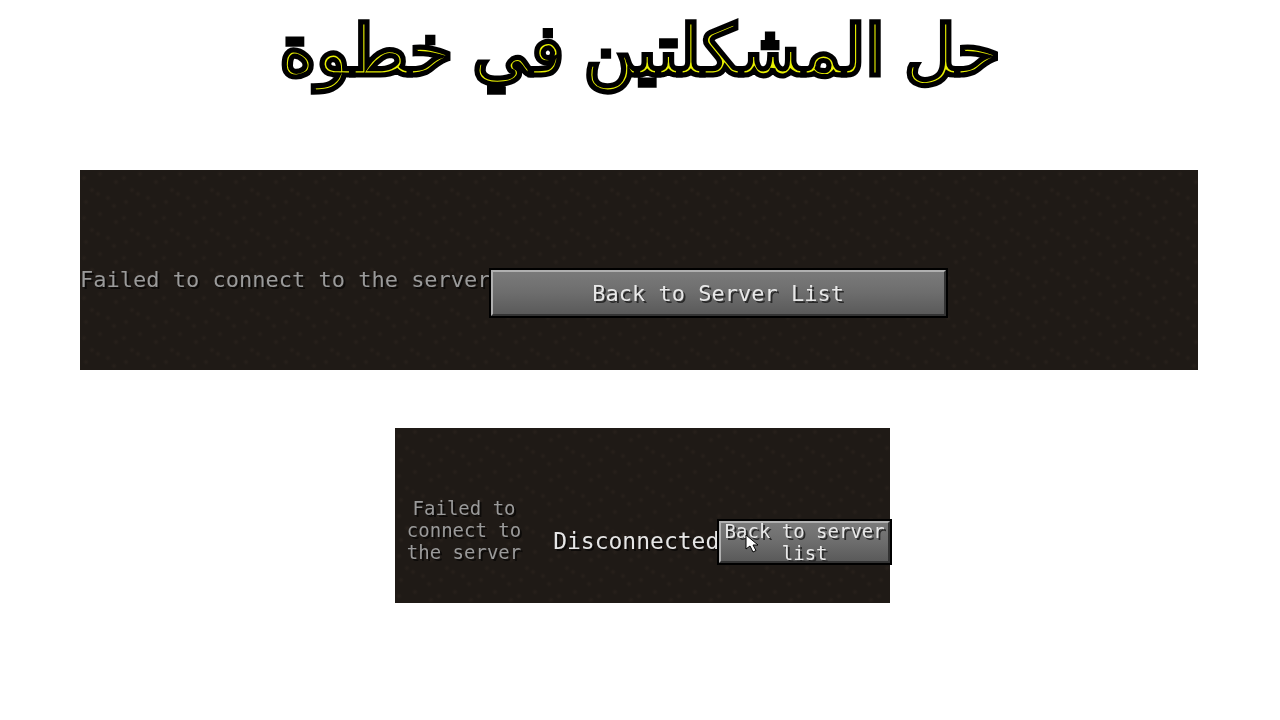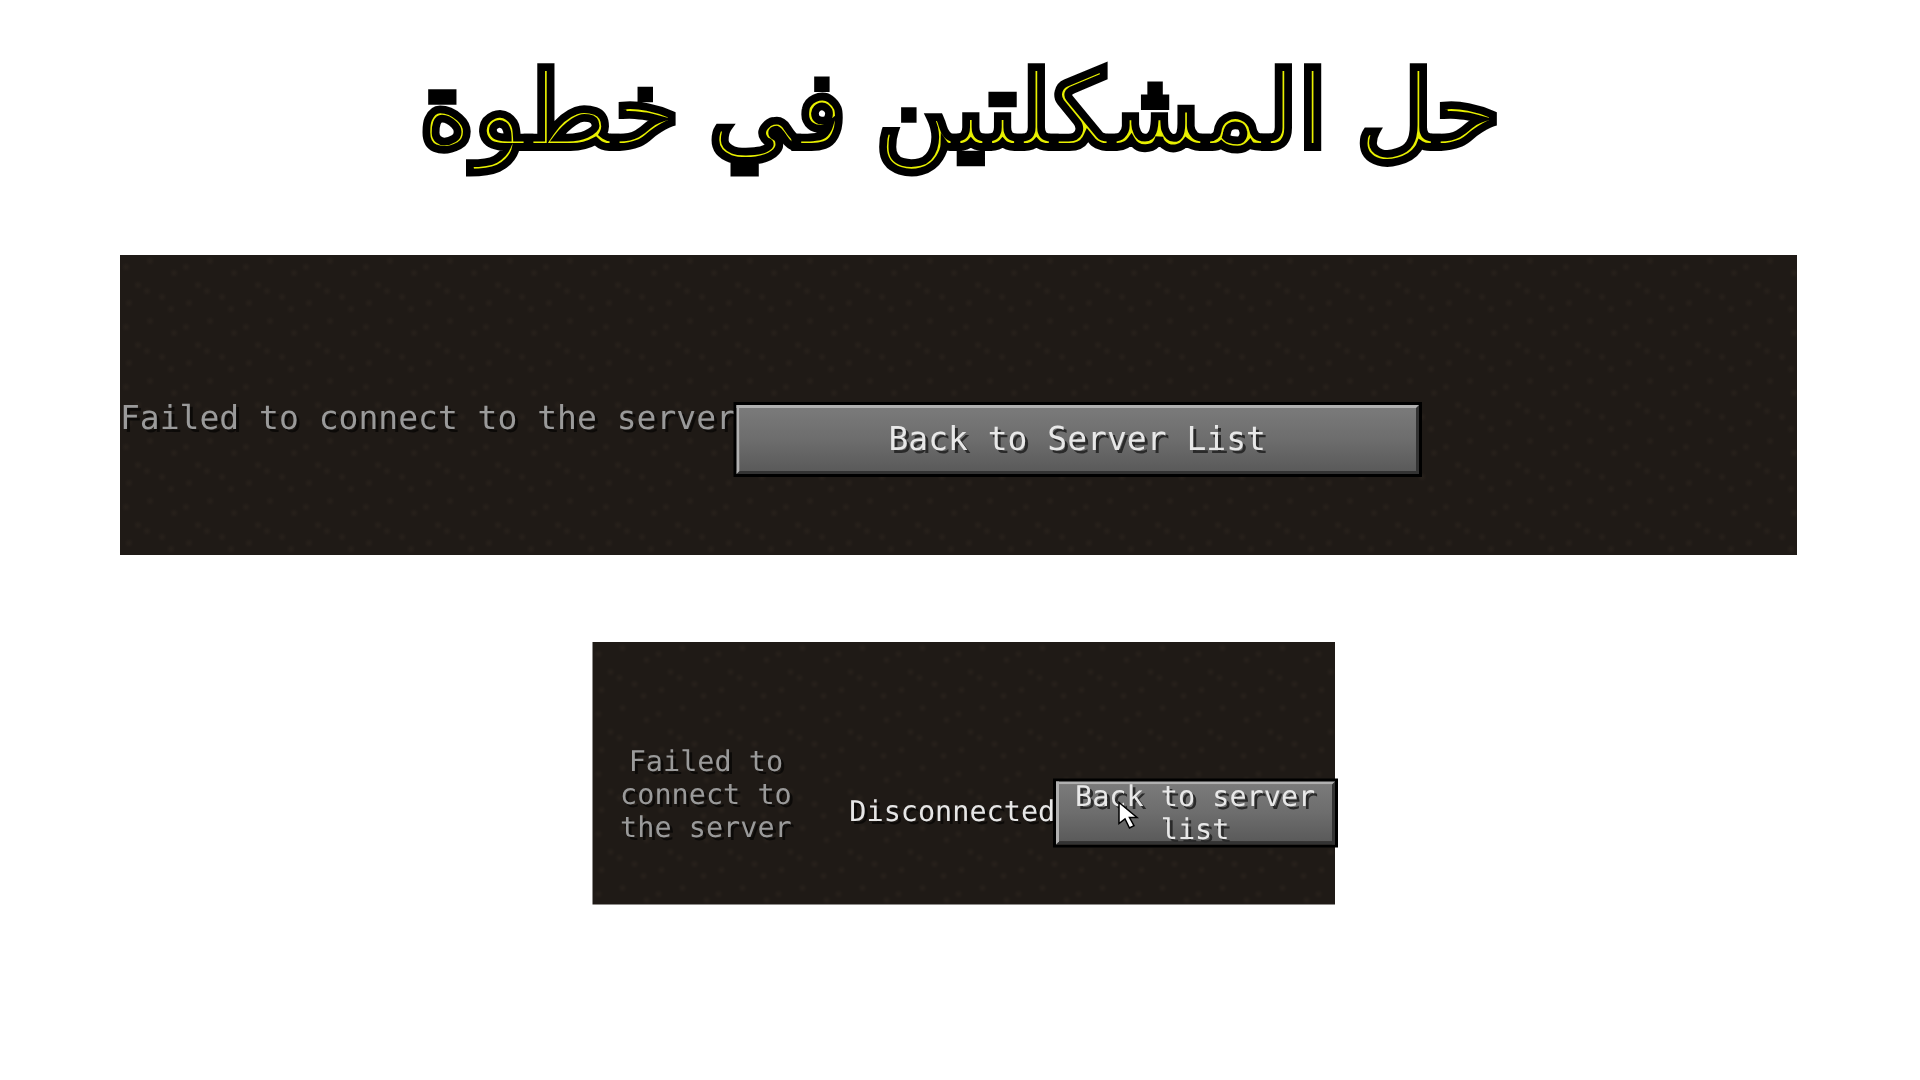--- a/index.html
+++ b/index.html
@@ -6,21 +6,21 @@
 body {
   width: 1280px;
   height: 720px;
   background: #ffffff;
   font-family: monospace, 'Courier New', Courier;
   overflow: hidden;
   position: relative;
 }
 .arabic-title {
   position: absolute;
-  top: 33px;
+  top: 10px;
   left: 50%;
   transform: translateX(-50%);
   font-size: 70px;
   font-weight: 900;
   color: #e8f000;
   -webkit-text-stroke: 3px #000;
   text-stroke: 3px #000;
   direction: rtl;
   font-family: Arial, sans-serif;
   white-space: nowrap;
@@ -67,21 +67,21 @@
 }
 .body-text {
   color: #e6e6e6;
   font-size: 22px;
   margin-top: 24px;
   letter-spacing: 0px;
   text-shadow: 2px 2px 0 rgba(0,0,0,0.6);
   white-space: nowrap;
 }
 .panel2 .body-text {
-  font-size: 19px;
+  font-size: 23px;
   margin-top: 22px;
   margin-left: 20px;
 }
 .mc-button {
   display: flex;
   align-items: center;
   justify-content: center;
   background: linear-gradient(to bottom, #7a7a7a 0%, #6d6d6d 50%, #5a5a5a 100%);
   border-top: 2px solid #b0b0b0;
   border-left: 2px solid #b0b0b0;

